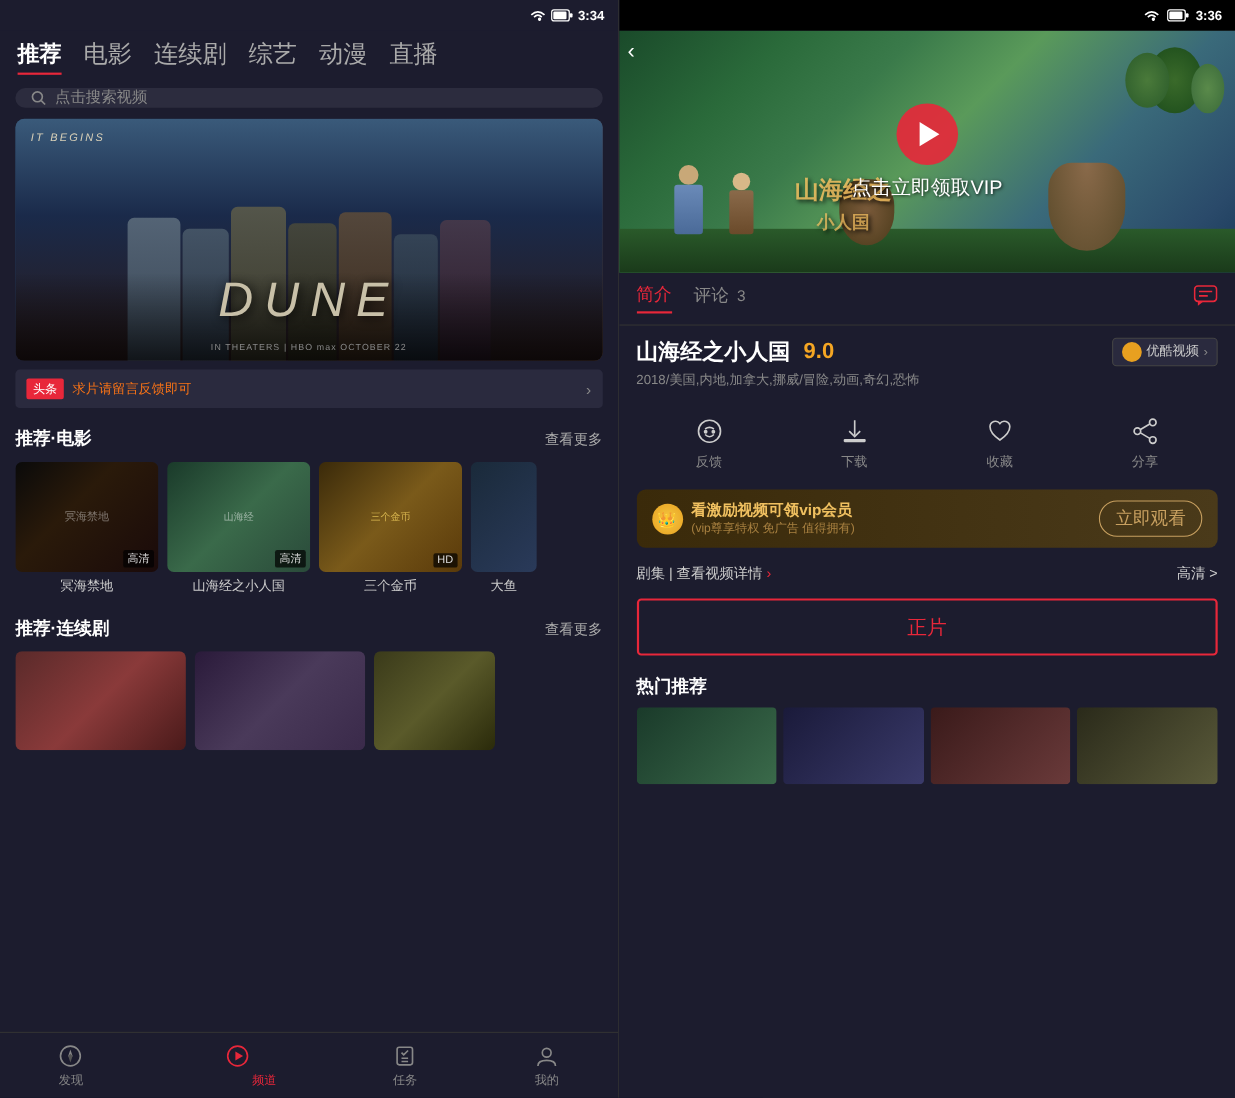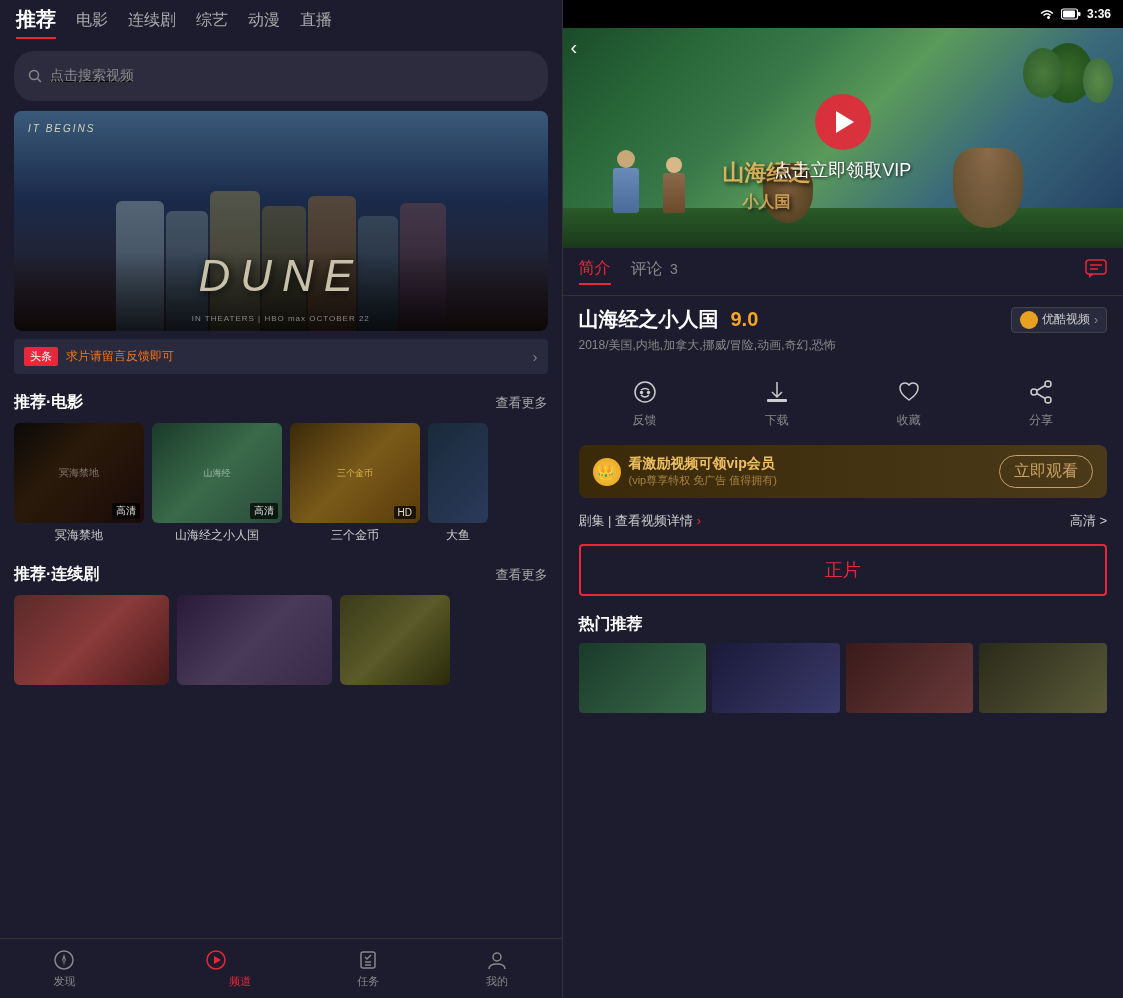--- a/index.html
+++ b/index.html
@@ -45,41 +45,40 @@
 
     
     .nav-tabs {
       display: flex;
       align-items: center;
       padding: 6px 16px 8px 16px;
       gap: 20px;
     }
     .nav-tab {
       color: #aaa;
-      font-size: 16px;
+      font-size: 22px;
       cursor: pointer;
       padding-bottom: 4px;
     }
     .nav-tab.active {
       color: #fff;
       font-size: 20px;
       font-weight: bold;
       border-bottom: 2px solid #e8273a;
     }
 
     
     .search-bar {
       margin: 4px 14px 10px 14px;
       background: #2c2c3e;
       border-radius: 20px;
       display: flex;
       align-items: center;
-      padding: 16px 14px;
+      padding: 0 14px;
       gap: 8px;
-      text-decoration: underline;
     }
     .search-bar span {
       color: #888;
       font-size: 14px;
     }
 
     
     .hero-banner {
       margin: 0 14px;
       border-radius: 8px;
@@ -554,20 +553,37 @@
       width: 1px;
       height: 998px;
       background: #333;
     }
   </style>
 </head>
 <body>
 
 <div class="left-panel">
 
+  <div class="status-bar">
+    <div class="status-bar-icons">
+
+      <svg width="16" height="12" viewBox="0 0 16 12" fill="white">
+        <path d="M8 9.5 a1.5 1.5 0 1 1 0 0.01z"></path>
+        <path d="M4.5 7.5 Q8 4 11.5 7.5" stroke="white" fill="none" stroke-width="1.5"></path>
+        <path d="M2 5.5 Q8 0 14 5.5" stroke="white" fill="none" stroke-width="1.5"></path>
+      </svg>
+
+      <svg width="20" height="12" viewBox="0 0 20 12" fill="none">
+        <rect x="0.5" y="1" width="16" height="10" rx="2" stroke="white" stroke-width="1.2"></rect>
+        <rect x="17" y="4" width="2.5" height="4" rx="1" fill="white"></rect>
+        <rect x="2" y="2.5" width="12" height="7" rx="1" fill="white"></rect>
+      </svg>
+      <span class="status-text">3:34</span>
+    </div>
+  </div>
 
   <div class="nav-tabs">
     <div class="nav-tab active">推荐</div>
     <div class="nav-tab">电影</div>
     <div class="nav-tab">连续剧</div>
     <div class="nav-tab">综艺</div>
     <div class="nav-tab">动漫</div>
     <div class="nav-tab">直播</div>
   </div>
 

